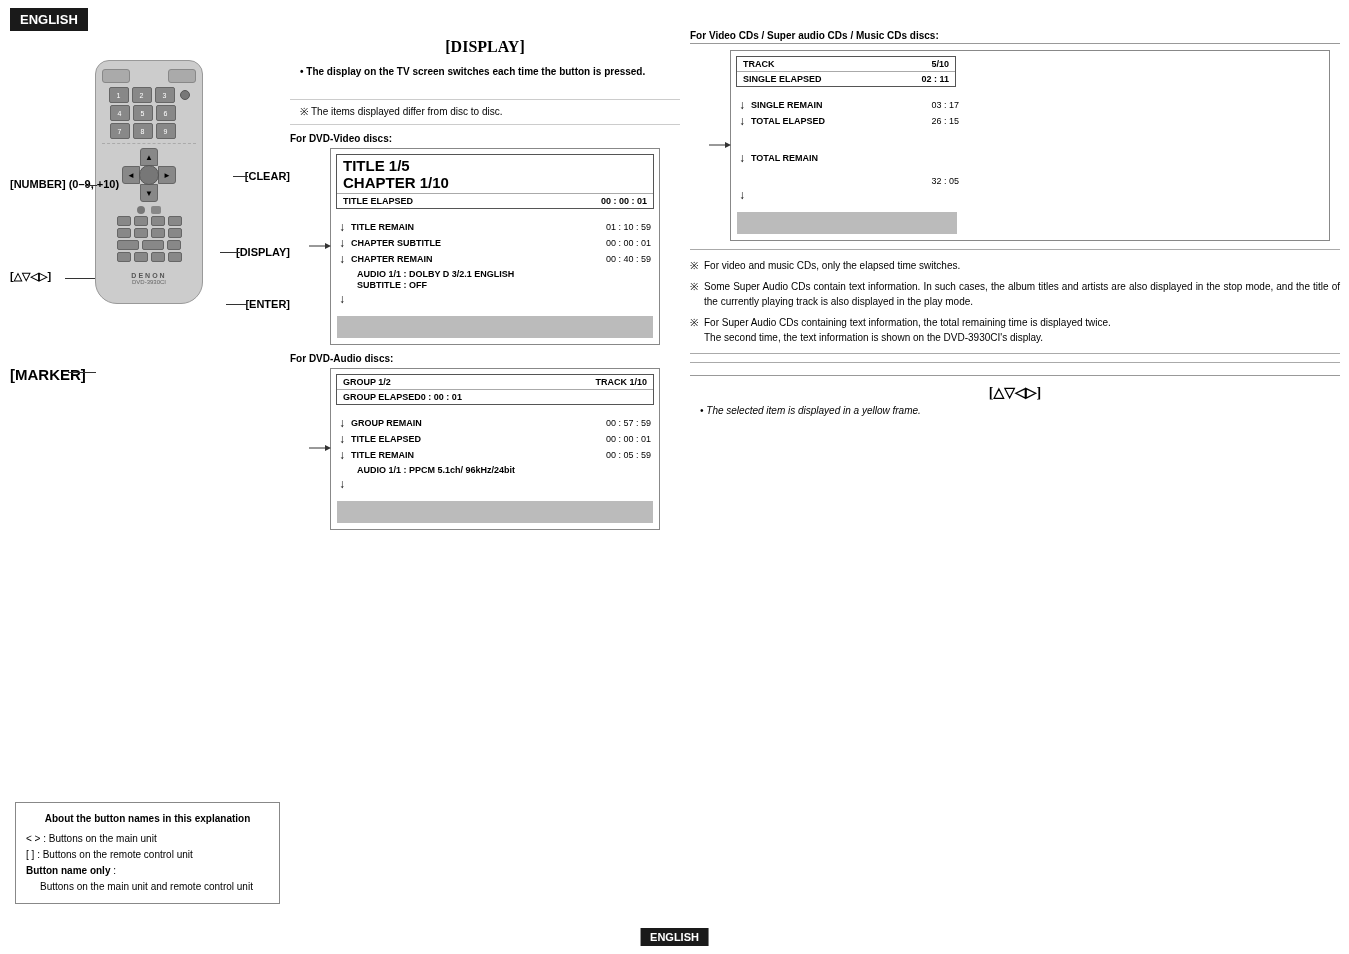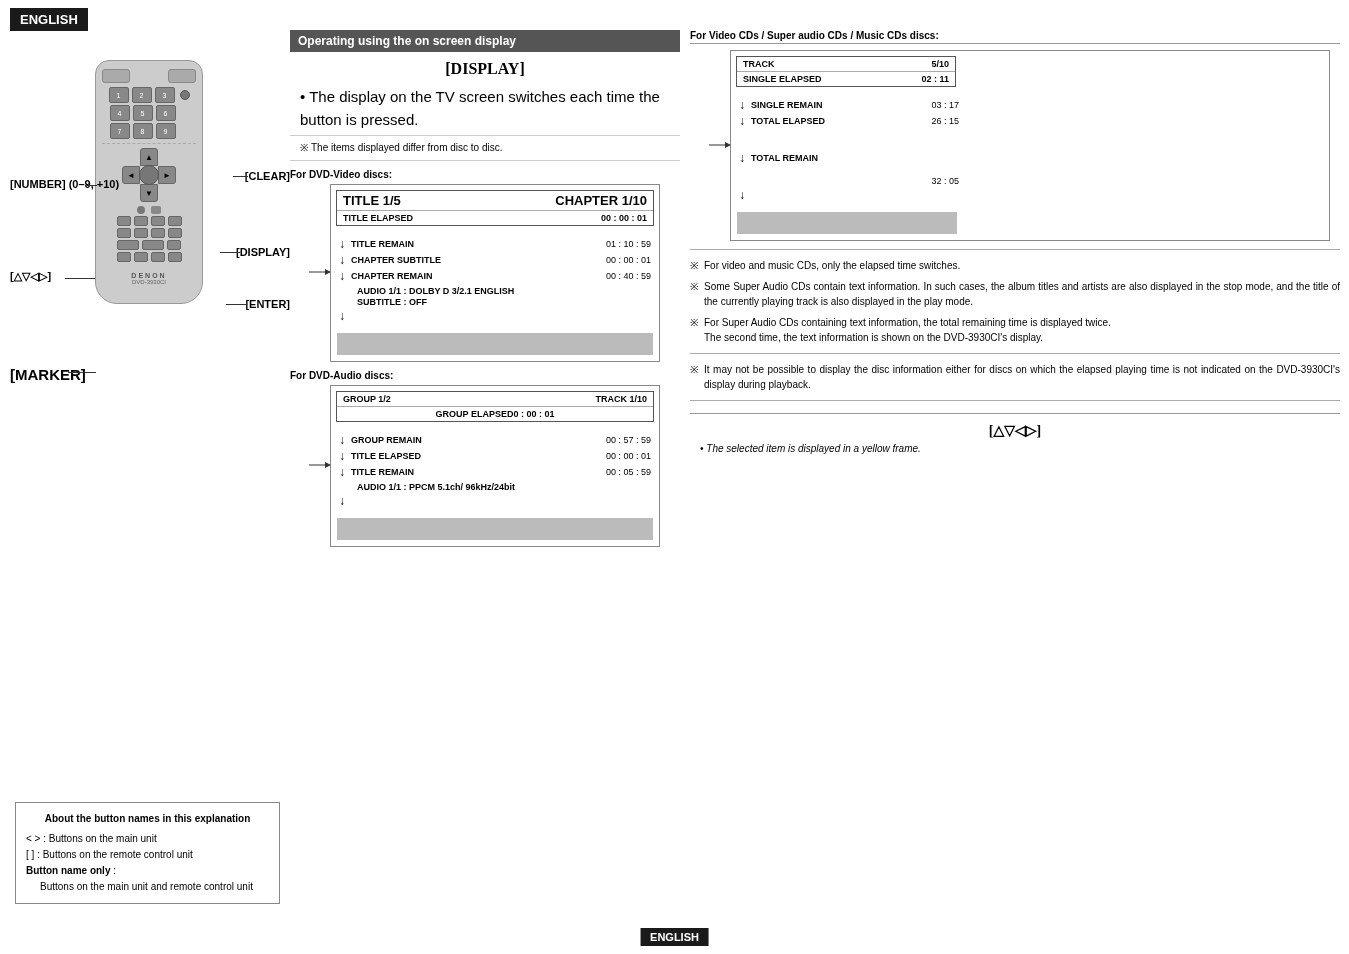--- a/index.html
+++ b/index.html
@@ -87,24 +87,25 @@
 
     .display-heading {
       font-size: 16px;
       font-weight: bold;
       text-align: center;
       margin: 8px 0;
       font-family: 'Times New Roman', serif;
     }
 
     .bullet-text {
-      font-size: 15px;
+      font-size: 10px;
       line-height: 1.5;
       margin-left: 10px;
-      margin-bottom: 4px;
+      margin-bottom: 20px;
+      font-weight: bold;
     }
 
     .subsection-title {
       font-weight: bold;
       font-size: 10px;
       margin: 8px 0 4px;
     }
 
     
     .page-footer {
@@ -298,21 +299,20 @@
     </div>
     <div style="font-size:10px;">
       <strong>Button name only</strong><span> :</span>
     </div>
     <div style="font-size:10px; padding-left:14px;">Buttons on the main unit and remote control unit</div>
   </div>
 </div>
 
 <div class="middle-panel">
 
-  <div class="section-title">Operating using the on screen display</div>
 
 
   <div class="display-heading">[DISPLAY]</div>
 
   <div class="bullet-text">• The display on the TV screen switches each time the button is pressed.</div>
 
   <div style="border-top:1px solid #ccc; margin:4px 0;"></div>
   <div style="font-size:10px; margin-left:10px; margin-bottom:6px;">※ The items displayed differ from disc to disc.</div>
   <div style="border-bottom:1px solid #ccc; margin:4px 0;"></div>
 
@@ -322,21 +322,21 @@
 
     <div style="position:absolute; left:-22px; top:50%; transform:translateY(-50%);">
       <svg width="22" height="12">
         <line x1="0" y1="6" x2="18" y2="6" stroke="#333" stroke-width="1"></line>
         <polygon points="16,3 22,6 16,9" fill="#333"></polygon>
       </svg>
     </div>
 
     <div style="border:1.5px solid #555; margin:5px;">
 
-      <div style="display:flex; justify-content:space-between; padding:2px 6px; font-size:13px; font-weight:bold; border-bottom:1px solid #aaa;">
+      <div style="display:flex; justify-content:space-between; padding:2px 6px; font-size:15px; font-weight:bold; border-bottom:1px solid #aaa;flex-direction:column;">
         <span>TITLE 1/5</span>
         <span>CHAPTER 1/10</span>
       </div>
       <div style="display:flex; justify-content:space-between; padding:2px 6px; font-size:9px; font-weight:bold;">
         <span>TITLE ELAPSED</span>
         <span>00 : 00 : 01</span>
       </div>
     </div>
 
     <div style="padding:4px 8px;">
@@ -371,21 +371,21 @@
       <svg width="22" height="12">
         <line x1="0" y1="6" x2="18" y2="6" stroke="#333" stroke-width="1"></line>
         <polygon points="16,3 22,6 16,9" fill="#333"></polygon>
       </svg>
     </div>
     <div style="border:1.5px solid #555; margin:5px;">
       <div style="display:flex; justify-content:space-between; padding:2px 6px; font-size:9px; font-weight:bold; border-bottom:1px solid #aaa;">
         <span>GROUP 1/2</span>
         <span>TRACK 1/10</span>
       </div>
-      <div style="display:flex; justify-content:center; padding:2px 6px; font-size:9px; font-weight:bold;">
+      <div style="display:flex; justify-content:flex-start; padding:2px 6px; font-size:9px; font-weight:bold;">
         <span>GROUP ELAPSED</span>
         <span>0 : 00 : 01</span>
       </div>
     </div>
     <div style="padding:4px 8px;">
       <div style="display:flex; align-items:center; font-size:9px; font-weight:bold; margin:2px 0;">
         <span style="margin-right:6px; font-size:12px;">↓</span>
         <span>GROUP REMAIN</span>
         <span style="margin-left:auto; font-weight:normal;">00 : 57 : 59</span>
       </div>
@@ -456,23 +456,20 @@
   <hr class="divider-line">
 
   <ul class="notes-list">
     <li>For video and music CDs, only the elapsed time switches.</li>
     <li>Some Super Audio CDs contain text information. In such cases, the album titles and artists are also displayed in the stop mode, and the title of the currently playing track is also displayed in the play mode.</li>
     <li>For Super Audio CDs containing text information, the total remaining time is displayed twice.<br>The second time, the text information is shown on the DVD-3930CI's display.</li>
   </ul>
 
   <hr class="divider-line">
 
-  <ul class="notes-list">
-    <li>It may not be possible to display the disc information either for discs on which the elapsed playing time is not indicated on the DVD-3930CI's display during playback.</li>
-  </ul>
 
   <hr class="divider-line">
 
   <div class="nav-section">
     <div class="nav-heading">[△▽◁▷]</div>
     <div class="nav-bullet">• The selected item is displayed in a yellow frame.</div>
   </div>
 
 </div>
 

